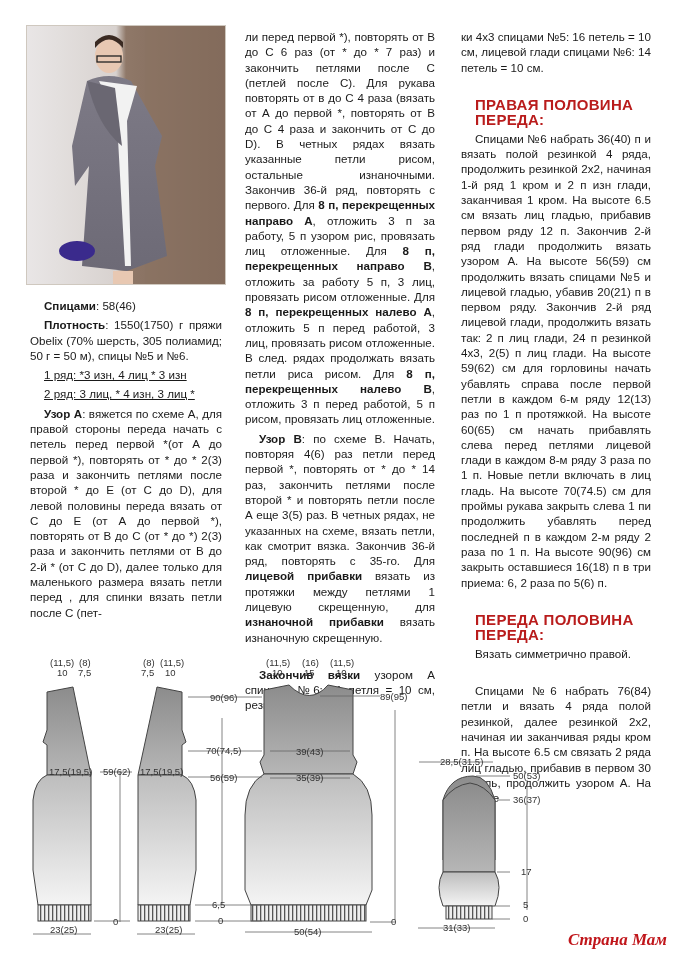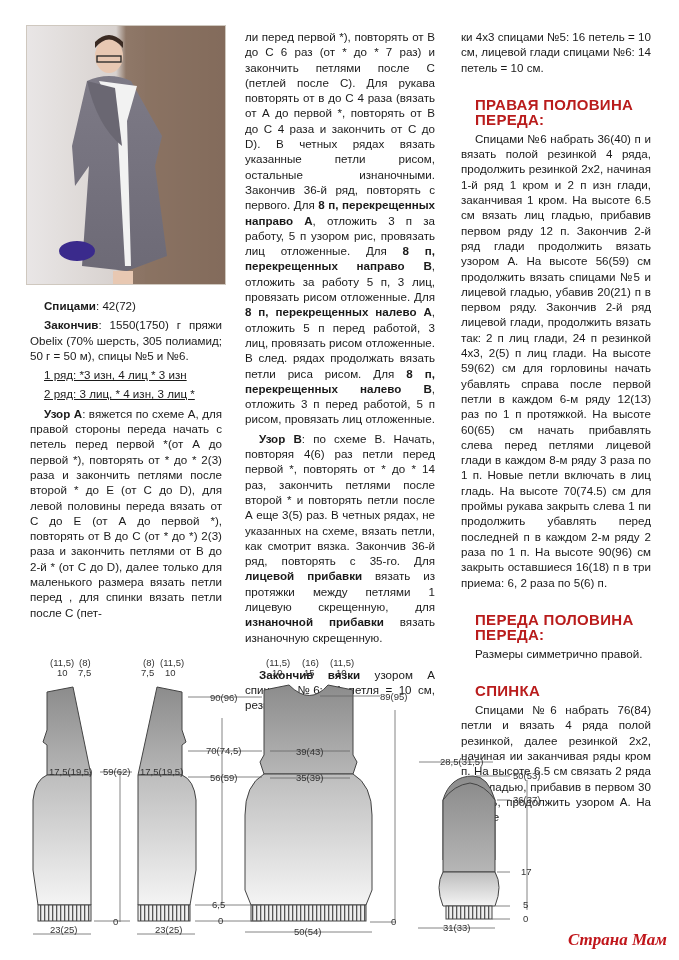--- a/index.html
+++ b/index.html
@@ -40,44 +40,43 @@
     <rect x="70" y="30" width="24" height="6" fill="none" stroke="#222" stroke-width="1.3"></rect>
     <path d="M60 55 Q82 45 104 55 L135 110 L128 140 L140 230 L100 245 L55 240 L62 140 L48 160 L45 120Z" fill="url(#coat)"></path>
     <path d="M72 55 L90 95 L98 240 L104 240 L100 95 L110 60" fill="#f2f2f2"></path>
     <path d="M60 55 Q70 100 95 120 L88 62Z" fill="#6a6772"></path>
     <ellipse cx="50" cy="225" rx="18" ry="10" fill="#3a2a8c"></ellipse>
     <rect x="86" y="245" width="20" height="13" fill="#e8c8b2"></rect>
   </svg>
 </div>
 
 <div class="col" style="left:26px;top:294px;width:200px;">
-  <p class="ind"><b>Спицами</b><span>: 42(72)</span></p>
-  <p class="ind"><b>Закончив</b><span>: 1550(1750) г пряжи Obelix (70% шерсть, 305 полиамид; 50 г = 50 м), спицы №5 и №6.</span></p>
+  <p class="ind"><b>Спицами</b><span>: 58(46)</span></p>
+  <p class="ind"><b>Плотность</b><span>: 1550(1750) г пряжи Obelix (70% шерсть, 305 полиамид; 50 г = 50 м), спицы №5 и №6.</span></p>
   <p class="ind2">1 ряд: *3 изн, 4 лиц * 3 изн</p>
   <p class="ind2">2 ряд: 3 лиц, * 4 изн, 3 лиц *</p>
   <p class="ind"><b>Узор А</b><span>: вяжется по схеме А, для правой стороны переда начать с петель перед первой *(от А до первой *), повторять от * до * 2(3) раза и закончить петлями после второй * до Е (от С до D), для левой половины переда вязать от С до Е (от А до первой *), повторять от В до С (от * до *) 2(3) раза и закончить петлями от В до 2-й * (от С до D), далее только для маленького размера вязать петли перед , для спинки вязать петли после С (пет-</span></p>
 </div>
 
 <div class="col" style="left:241px;top:25px;width:198px;">
   <p><span>ли перед первой *), повторять от В до С 6 раз (от * до * 7 раз) и закончить петлями после С (петлей после С). Для рукава повторять от в до С 4 раза (вязать от А до первой *, повторять от В до С 4 раза и закончить от С до D). В четных рядах вязать указанные петли рисом, остальные изнаночными. Закончив 36-й ряд, повторять с первого. Для </span><b>8 п, перекрещенных направо А</b><span>, отложить 3 п за работу, 5 п узором рис, провязать лиц отложенные. Для </span><b>8 п, перекрещенных направо В</b><span>, отложить за работу 5 п, 3 лиц, провязать рисом отложенные. Для </span><b>8 п, перекрещенных налево А</b><span>, отложить 5 п перед работой, 3 лиц, провязать рисом отложенные. В след. рядах продолжать вязать петли риса рисом. Для </span><b>8 п, перекрещенных налево В</b><span>, отложить 3 п перед работой, 5 п рисом, провязать лиц отложенные.</span></p>
   <p class="ind"><b>Узор В</b><span>: по схеме В. Начать, повторяя 4(6) раз петли перед первой *, повторять от * до * 14 раз, закончить петлями после второй * и повторять петли после А еще 3(5) раз. В четных рядах, не указанных на схеме, вязать петли, как смотрит вязка. Закончив 36-й ряд, повторять с 35-го. Для </span><b>лицевой прибавки</b><span> вязать из протяжки между петлями 1 лицевую скрещенную, для </span><b>изнаночной прибавки</b><span> вязать изнаночную скрещенную.</span></p>
   <div class="gap"></div>
   <p class="ind"><b>Закончив вязки</b><span> узором А спицами №6: 21 петля = 10 см, рези-</span></p>
 </div>
 
 <div class="col" style="left:457px;top:25px;width:198px;">
   <p>ки 4x3 спицами №5: 16 петель = 10 см, лицевой глади спицами №6: 14 петель = 10 см.</p>
   <div class="gap"></div>
   <p class="h"><span>ПРАВАЯ ПОЛОВИНА</span><br><span>ПЕРЕДА:</span></p>
   <p class="ind">Спицами №6 набрать 36(40) п и вязать полой резинкой 4 ряда, продолжить резинкой 2x2, начиная 1-й ряд 1 кром и 2 п изн глади, заканчивая 1 кром. На высоте 6.5 см вязать лиц гладью, прибавив первом ряду 12 п. Закончив 2-й ряд глади продолжить вязать узором А. На высоте 56(59) см продолжить вязать спицами №5 и лицевой гладью, убавив 20(21) п в первом ряду. Закончив 2-й ряд лицевой глади, продолжить вязать так: 2 п лиц глади, 24 п резинкой 4x3, 2(5) п лиц глади. На высоте 59(62) см для горловины начать убавлять справа после первой петли в каждом 6-м ряду 12(13) раз по 1 п протяжкой. На высоте 60(65) см начать прибавлять слева перед петлями лицевой глади в каждом 8-м ряду 3 раза по 1 п. Новые петли включать в лиц гладь. На высоте 70(74.5) см для проймы рукава закрыть слева 1 пи продолжить убавлять перед последней п в каждом 2-м ряду 2 раза по 1 п. На высоте 90(96) см закрыть оставшиеся 16(18) п в три приема: 6, 2 раза по 5(6) п.</p>
   <div class="gap"></div>
   <p class="h"><span>ПЕРЕДА ПОЛОВИНА</span><br><span>ПЕРЕДА:</span></p>
-  <p class="ind">Размеры симметрично правой.</p>
+  <p class="ind">Вязать симметрично правой.</p>
   <div class="gap"></div>
-  <p class="h">СПИНКА</p>
   <p class="ind">Спицами №6 набрать 76(84) петли и вязать 4 ряда полой резинкой, далее резинкой 2x2, начиная ии заканчивая ряды кром п. На высоте 6.5 см связать 2 ряда лиц гладью, прибавив в первом 30 петель, продолжить узором А. На высоте</p>
 </div>
 
 <svg id="schematic" viewBox="0 0 679 310">
   <defs>
     <linearGradient id="pieceTop" x1="0" y1="0" x2="0" y2="1">
       <stop offset="0" stop-color="#8c8c8c"></stop>
         <stop offset="1" stop-color="#b6b6b6"></stop>
     </linearGradient>
     <linearGradient id="pieceBot" x1="0" y1="0" x2="0" y2="1">

